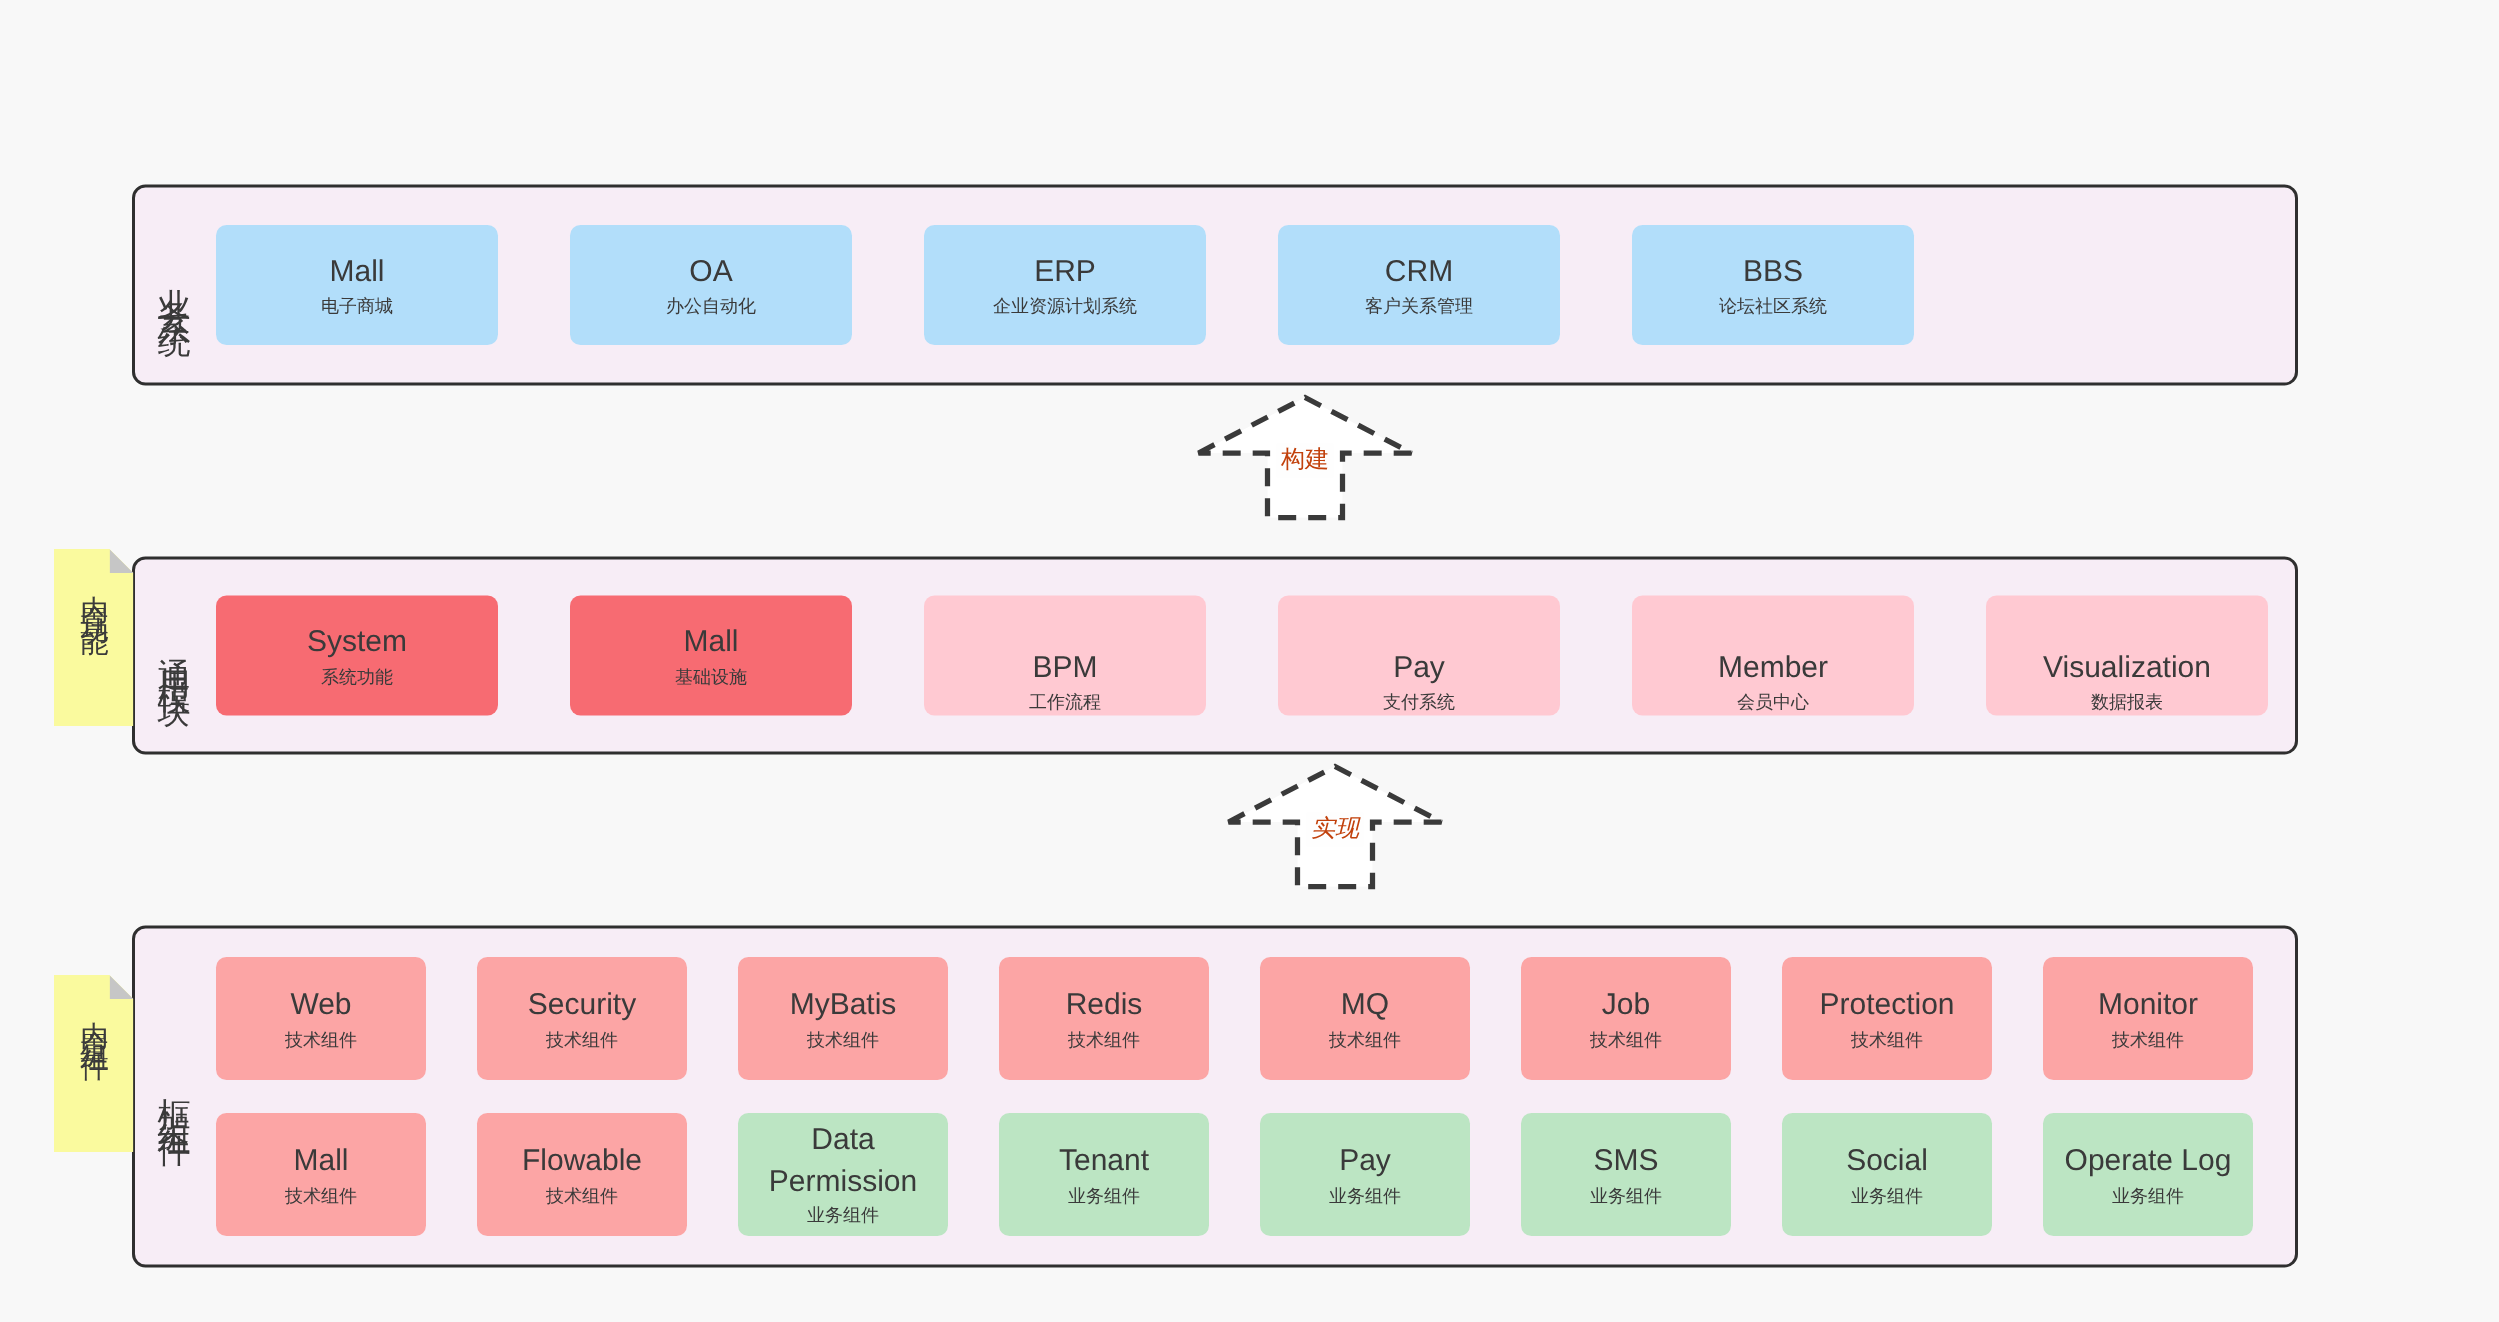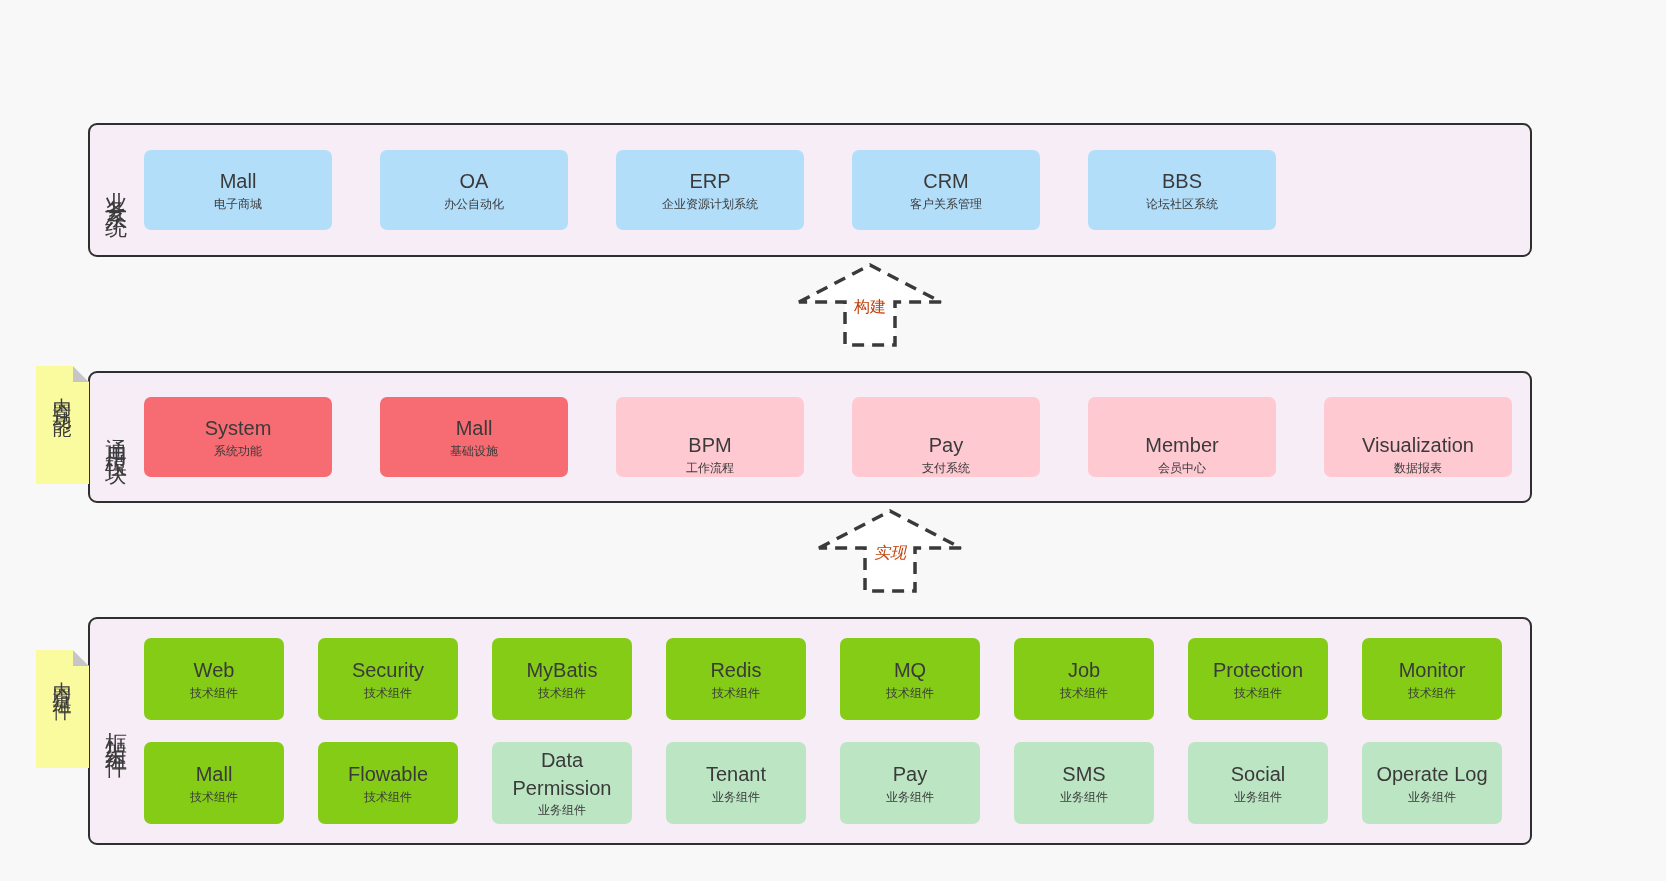--- a/index.html
+++ b/index.html
@@ -30,21 +30,21 @@
     width:188px; height:80px; border-radius:7px;
     display:flex; flex-direction:column; justify-content:center; align-items:center;
     text-align:center; line-height:1.45;
   }
   .band3 .box { width:140px; height:82px; padding:0 10px; line-height:1.38; }
   .box-title { font-size:20px; }
   .box-subtitle { font-size:12px; }
   .v-blue { background:#b2defa; }
   .v-red { background:#f76b72; }
   .v-pink { background:#ffc9d2;justify-content:flex-end; }
-  .v-green { background:#84cc16; }
+  .v-green { background:#fca5a5; }
   .v-lightgreen { background:#bce5c3; }
   .note {
     position:absolute; left:36px; width:53px; height:118px;
     background:#fafa9e; z-index:3;
     display:flex; justify-content:center; padding-top:16px;
     clip-path:polygon(0 0, calc(100% - 16px) 0, 100% 16px, 100% 100%, 0 100%);
   }
   .note1 { top:366px; }
   .note2 { top:650px; }
   .note-fold {

